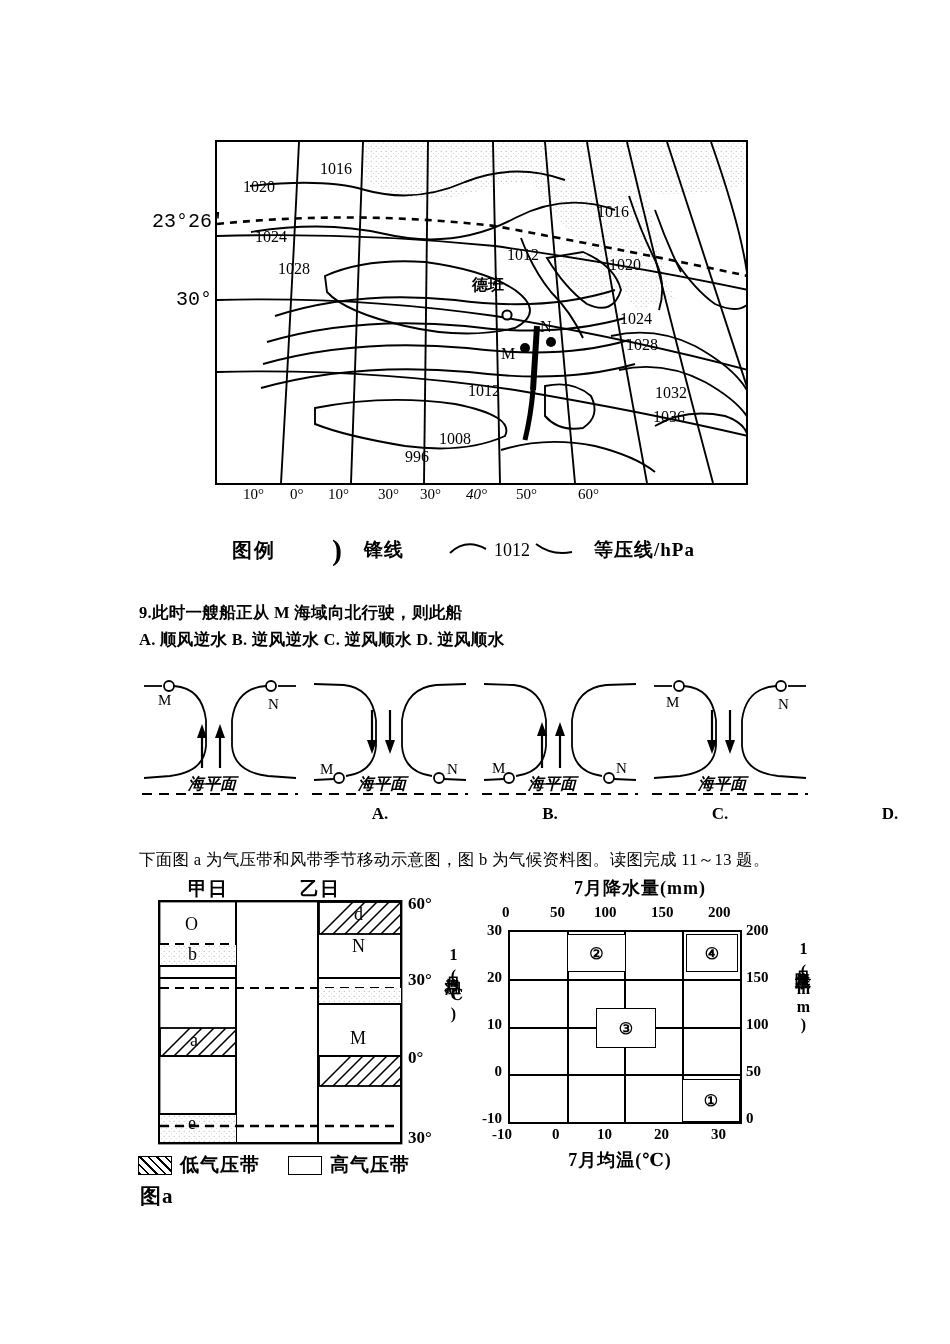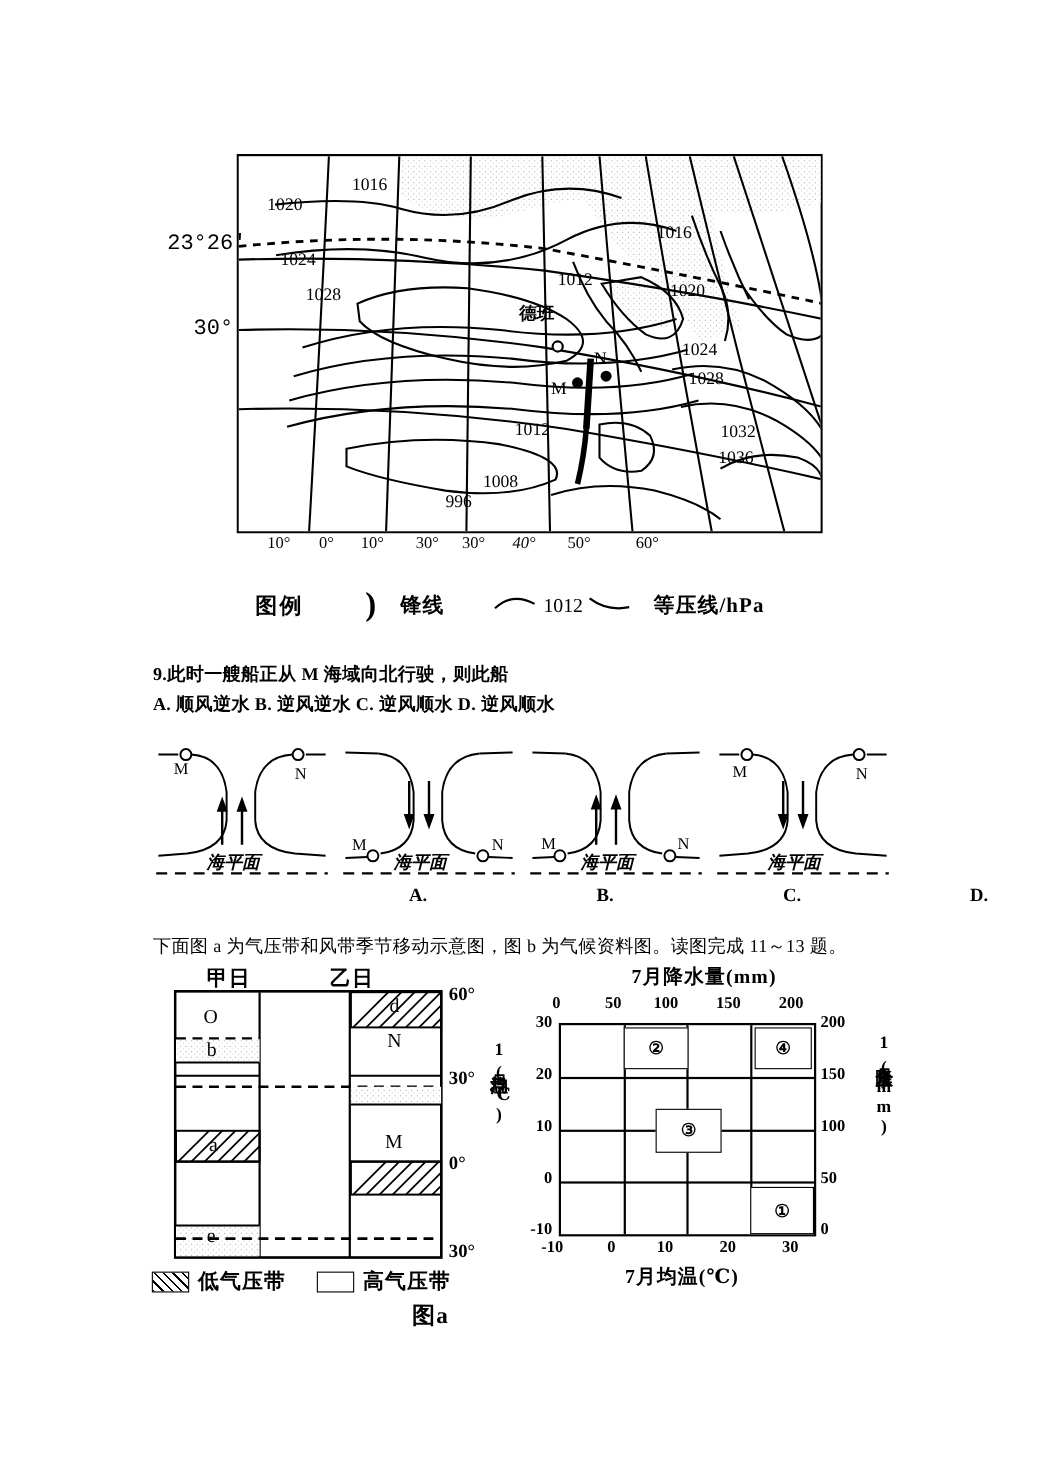--- a/index.html
+++ b/index.html
@@ -49,21 +49,21 @@
   #fig-a-top-labels{position:absolute;left:0;top:0;width:295px;height:24px;}
   .fa-col-title{position:absolute;top:0;font-size:19px;font-weight:bold;letter-spacing:1px;}
   #fig-a-chart{position:absolute;left:18px;top:24px;width:245px;height:245px;}
   .fa-lat{position:absolute;font-size:17px;font-weight:bold;}
   #fig-a-legend{position:absolute;left:-2px;top:274px;width:300px;height:30px;
                 display:flex;align-items:center;}
   #fig-a-legend .swatch-hatch{width:32px;height:17px;border:1.6px solid #000;
       background:repeating-linear-gradient(45deg,#000 0,#000 1.6px,#fff 1.6px,#fff 6px);}
   #fig-a-legend .swatch-plain{width:32px;height:17px;border:1.6px solid #000;background:#fff;margin-left:28px;}
   #fig-a-legend .lg-txt{font-size:19px;font-weight:bold;margin-left:8px;letter-spacing:1px;}
-  #fig-a-caption{position:absolute;left:0;top:306px;width:268px;text-align:right;
+  #fig-a-caption{position:absolute;left:0;top:306px;width:268px;text-align:left;
                  font-size:21px;font-weight:bold;letter-spacing:1px;}
 
   
   #figure-b{position:absolute;left:440px;top:876px;width:400px;height:340px;}
   #fb-top-title{position:absolute;left:0;top:0;width:400px;text-align:center;
                 font-size:18px;font-weight:bold;letter-spacing:1px;}
   #fb-plot{position:absolute;left:68px;top:54px;width:230px;height:190px;
            border:2.2px solid #000;background:#fff;}
   .fb-grid-v{position:absolute;top:0;bottom:0;width:1.6px;background:#000;}
   .fb-grid-h{position:absolute;left:0;right:0;height:1.6px;background:#000;}

